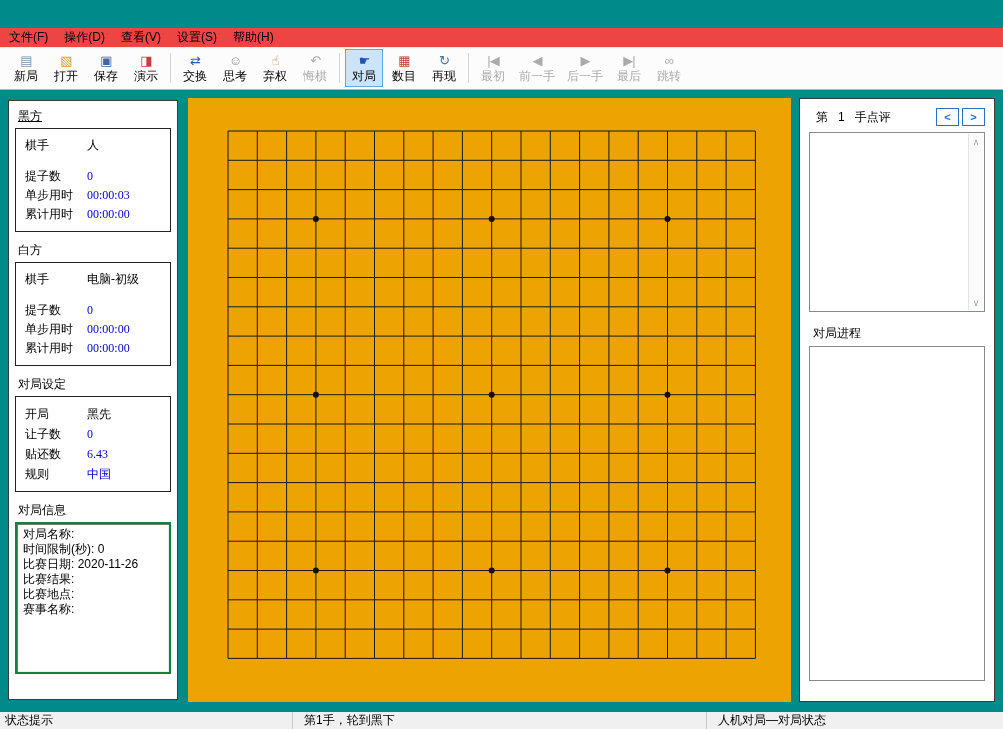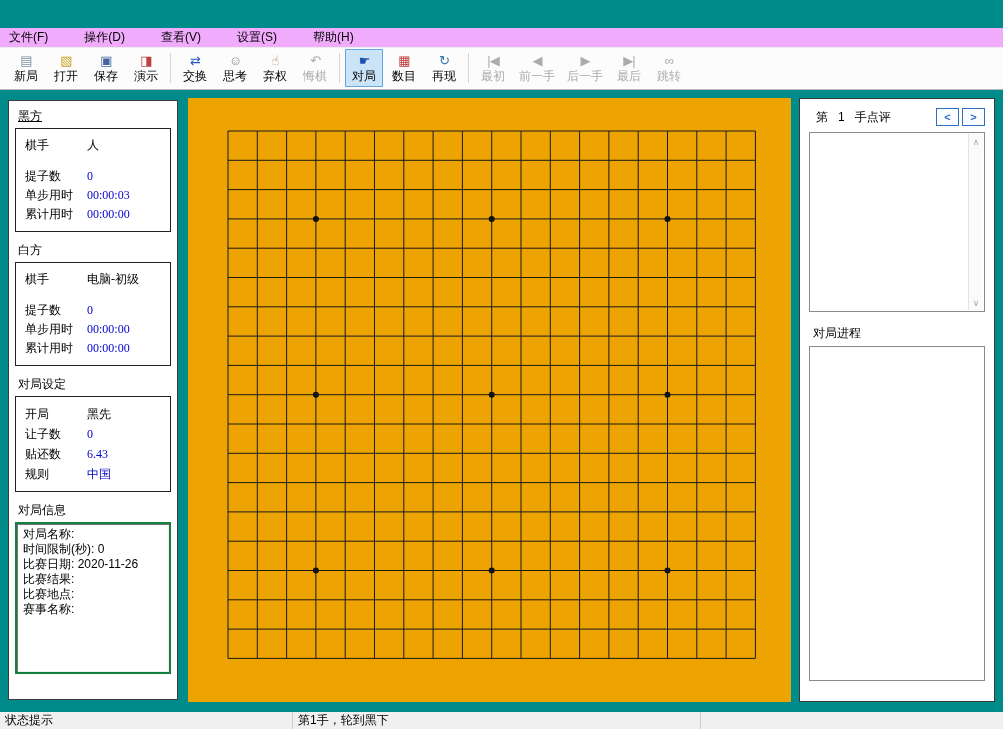--- a/index.html
+++ b/index.html
@@ -9,21 +9,21 @@
   
   .titlebar { position: absolute; top: 0; left: 0; right: 0; height: 28px; background: #fff; display: flex; align-items: center; }
   .app-icon { width: 16px; height: 16px; margin: 0 7px 0 9px; background-color: #E8A41E; border: 1px solid #8a5a00;
     background-image: linear-gradient(to right, transparent 42%, #333 42%, #333 58%, transparent 58%),
                       linear-gradient(to bottom, transparent 42%, #333 42%, #333 58%, transparent 58%); }
   .title-text { font-size: 12px; }
   .win-controls { margin-left: auto; display: flex; height: 100%; }
   .win-btn { width: 46px; height: 100%; display: flex; align-items: center; justify-content: center; font-size: 14px; }
 
   
-  .menubar { position: absolute; top: 28px; left: 0; right: 0; height: 19px; background: #f0abfc; display: flex; align-items: center; padding-left: 1px; gap: 20px; }
+  .menubar { position: absolute; top: 28px; left: 0; right: 0; height: 19px; background: #ef4444; display: flex; align-items: center; padding-left: 1px; }
   .menu-item { padding: 2px 8px; }
 
   
   .toolbar { position: absolute; top: 47px; left: 0; right: 0; height: 43px; background: #FCFCFC; border-top: 1px solid #ECECEC; border-bottom: 1px solid #B8B8B8; display: flex; align-items: center; padding: 1px 2px 2px 6px; }
   .tb-btn { min-width: 38px; height: 38px; display: flex; flex-direction: column; align-items: center; justify-content: center; padding: 1px 4px; margin: 0 1px; border: 1px solid transparent; }
   .tb-btn.active { background: #CCE4F7; border-color: #66A8DC; }
   .tb-icon { font-size: 13px; line-height: 15px; height: 15px; letter-spacing: -1px; }
   .tb-label { font-size: 12px; line-height: 14px; margin-top: 1px; }
   .tb-btn.disabled { color: #ABABAB; }
   .tb-btn.disabled .tb-icon { color: #ABABAB; }
@@ -58,21 +58,21 @@
   .nav-btn + .nav-btn { margin-left: 3px; }
   .review-header .nav-btn:first-of-type { margin-left: auto; }
   .review-box { margin-top: 5px; height: 180px; border: 1px solid #8a8a8a; position: relative; flex: none; background: #fff; }
   .review-text { position: absolute; top: 2px; left: 4px; right: 18px; bottom: 2px; overflow: hidden; }
   .scrollbar { position: absolute; top: 1px; right: 1px; bottom: 1px; width: 15px; background: #FBFBFB; border-left: 1px solid #E3E3E3; display: flex; flex-direction: column; justify-content: space-between; align-items: center; }
   .scroll-btn { width: 15px; height: 15px; display: flex; align-items: center; justify-content: center; font-size: 9px; color: #8FA8C8; }
   .progress-title { margin: 13px 0 4px 4px; flex: none; }
   .progress-box { border: 1px solid #8a8a8a; flex: 1; margin-bottom: 12px; background: #fff; padding: 3px 5px; }
 
   
-  .statusbar { position: absolute; left: 0; right: 0; bottom: 0; height: 17px; background: #F0F0F0; display: flex; align-items: stretch; font-size: 12px; }
+  .statusbar { position: absolute; left: 0; right: 0; bottom: 0; height: 17px; background: #F0F0F0; display: flex; align-items: stretch; font-size: 12px; gap: 6px; }
   .status-seg { display: flex; align-items: center; padding: 0 5px; border-right: 1px solid #C9C9C9; }
   .s1 { width: 293px; }
   .s2 { width: 408px; }
   .s3 { flex: 1; border-right: none; }
 </style>
 </head>
 <body>
 
 <div class="window" style="background: rgb(0, 139, 139);">
 
@@ -300,15 +300,16 @@
       <div class="progress-box">
         <div></div>
       </div>
     </div>
 
   </div>
 
   <div class="statusbar">
     <div class="status-seg s1">状态提示</div>
     <div class="status-seg s2">第1手，轮到黑下</div>
+    <div class="status-seg s3">人机对局—对局状态</div>
   </div>
 
 </div>
 
 </body></html>

